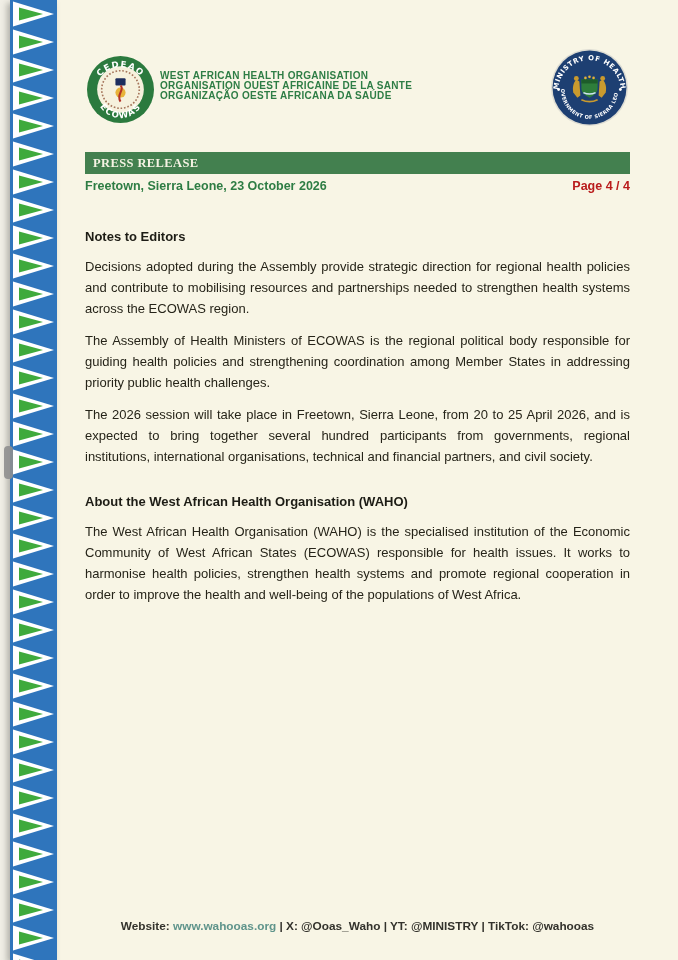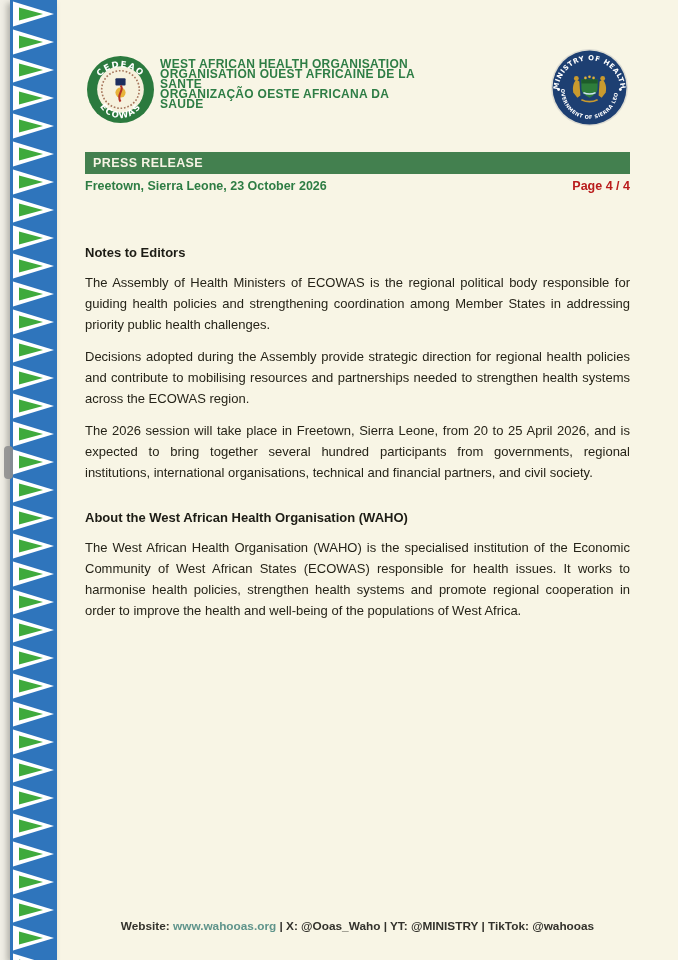--- a/index.html
+++ b/index.html
@@ -21,43 +21,44 @@
   .border-strip svg{display:block;}
   
   .scroll-thumb{
     position:absolute;left:4px;top:446px;width:9px;height:33px;
     background:#8f8f8f;border-radius:4px;opacity:.9;
   }
   
   .waho-logo{position:absolute;left:87px;top:56px;width:67px;height:67px;}
   .moh-logo{position:absolute;left:551px;top:49px;width:77px;height:77px;}
   .org-lines{
-    position:absolute;left:160px;top:59px;width:260px;
-    color:#2e7d45;font-weight:bold;font-size:12px;line-height:10px;
+    position:absolute;left:160px;top:71px;width:260px;
+    color:#2e7d45;font-weight:bold;font-size:10px;line-height:10px;
     letter-spacing:.3px;
   }
   
   .banner{
     position:absolute;left:85px;top:152px;width:545px;height:22px;
     background:#43804f;display:flex;align-items:center;
   }
   .banner span{
     color:#f6f3e4;font-weight:bold;font-size:12.5px;letter-spacing:.4px;
     padding-left:8px;
+    font-family:Liberation Serif, serif;
   }
   
   .dateline{
     position:absolute;left:85px;top:179px;width:545px;
     display:flex;justify-content:space-between;align-items:baseline;
   }
   .dateline .loc{color:#2e7d44;font-weight:bold;font-size:12.5px;}
   .dateline .pg{color:#b91c1c;font-weight:bold;font-size:12.5px;}
   
   .body-copy{
-    position:absolute;left:85px;top:244px;width:545px;
+    position:absolute;left:85px;top:228px;width:545px;
     color:#262419;font-size:13px;line-height:21px;text-align:justify;
   }
   .body-copy h3{
     margin:0;font-size:13px;line-height:17px;color:#1d1c15;text-align:left;
   }
   .body-copy p{margin:11px 0 0 0;}
   .about-head{margin-top:26px !important;}
   
   .footer{
     position:absolute;left:85px;top:919px;width:545px;
@@ -152,22 +153,22 @@
     <span>PRESS RELEASE</span>
   </div>
 
   <div class="dateline">
     <span class="loc">Freetown, Sierra Leone, 23 October 2026</span>
     <span class="pg">Page 4 / 4</span>
   </div>
 
   <div class="body-copy">
     <h3>Notes to Editors</h3>
+    <p>Decisions adopted during the Assembly provide strategic direction for regional health policies and contribute to mobilising resources and partnerships needed to strengthen health systems across the ECOWAS region.</p>
     <p>The Assembly of Health Ministers of ECOWAS is the regional political body responsible for guiding health policies and strengthening coordination among Member States in addressing priority public health challenges.</p>
-    <p>Decisions adopted during the Assembly provide strategic direction for regional health policies and contribute to mobilising resources and partnerships needed to strengthen health systems across the ECOWAS region.</p>
     <p>The 2026 session will take place in Freetown, Sierra Leone, from 20 to 25 April 2026, and is expected to bring together several hundred participants from governments, regional institutions, international organisations, technical and financial partners, and civil society.</p>
     <h3 class="about-head">About the West African Health Organisation (WAHO)</h3>
     <p>The West African Health Organisation (WAHO) is the specialised institution of the Economic Community of West African States (ECOWAS) responsible for health issues. It works to harmonise health policies, strengthen health systems and promote regional cooperation in order to improve the health and well-being of the populations of West Africa.</p>
   </div>
 
   <div class="footer">
     <span>Website:</span>
      <a>www.wahooas.org</a><span> | X: @Ooas_Waho | YT: @MINISTRY | TikTok: @wahooas</span>
   </div>
 

